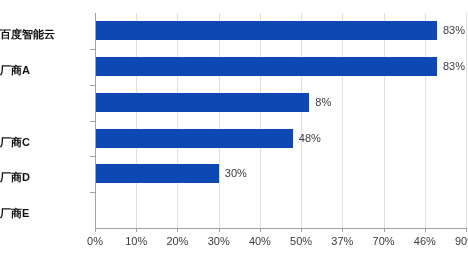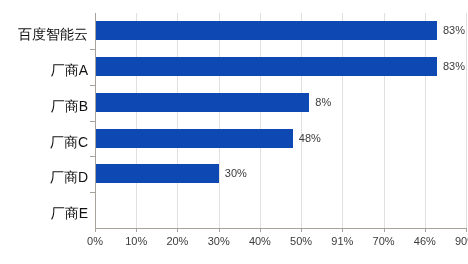--- a/index.html
+++ b/index.html
@@ -96,24 +96,23 @@
     top: 10px;
     font-size: 11px;
     color: #3b3b3b;
     white-space: nowrap;
     line-height: 15px;
   }
   .cat-label-holder {
     position: absolute;
     left: 0;
     width: 88px;
-    text-align: right;
-    font-size: 14px;
+    font-size: 11px;
     color: #111111;
-    font-weight: normal;
+    font-weight: bold;
     white-space: nowrap;
     line-height: 16px;
   }
 
   
   .x-label {
     position: absolute;
     top: 234px;
     font-size: 11px;
     color: #3b3b3b;
@@ -176,29 +175,28 @@
   <div class="x-tick" style="left:218.7px"></div>
   <div class="x-tick" style="left:259.9px"></div>
   <div class="x-tick" style="left:301.1px"></div>
   <div class="x-tick" style="left:342.3px"></div>
   <div class="x-tick" style="left:383.6px"></div>
   <div class="x-tick" style="left:424.8px"></div>
   <div class="x-tick" style="left:466px"></div>
 
   <div class="cat-label-holder" style="top:26px">百度智能云</div>
   <div class="cat-label-holder" style="top:61.9px">厂商A</div>
-  <div class="cat-label-holder" style="top:97.7px">厂商B</div>
   <div class="cat-label-holder" style="top:133.5px">厂商C</div>
   <div class="cat-label-holder" style="top:169.4px">厂商D</div>
   <div class="cat-label-holder" style="top:205.2px">厂商E</div>
 
   <div class="x-label" style="left:80px;width:30px">0%</div>
   <div class="x-label" style="left:119.2px;width:34px">10%</div>
   <div class="x-label" style="left:160.4px;width:34px">20%</div>
   <div class="x-label" style="left:201.7px;width:34px">30%</div>
   <div class="x-label" style="left:242.9px;width:34px">40%</div>
   <div class="x-label" style="left:284.1px;width:34px">50%</div>
-  <div class="x-label" style="left:325.3px;width:34px">91%</div>
+  <div class="x-label" style="left:325.3px;width:34px">37%</div>
   <div class="x-label" style="left:366.6px;width:34px">70%</div>
   <div class="x-label" style="left:407.8px;width:34px">46%</div>
   <div class="x-label" style="left:449px;width:34px">90%</div>
 
 </div>
 
 </body></html>

